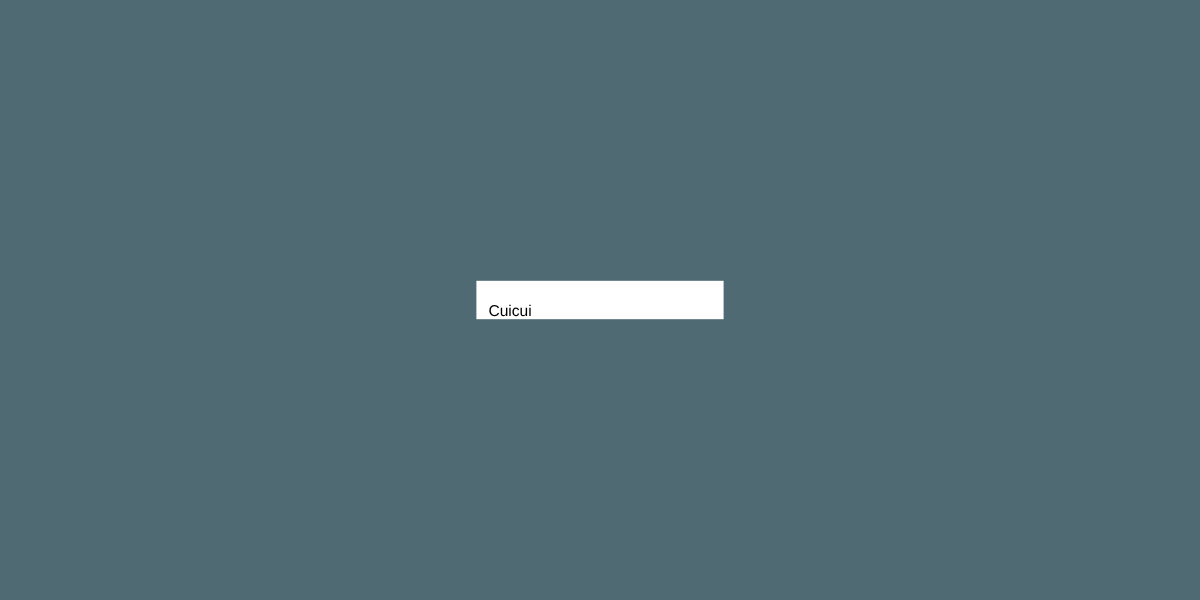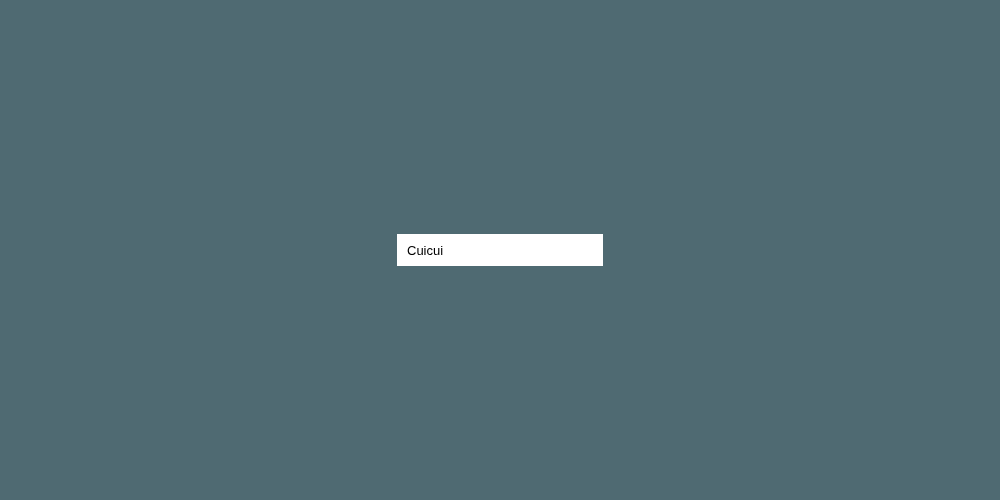--- a/index.html
+++ b/index.html
@@ -14,21 +14,21 @@
       display: flex;
       justify-content: center;
       align-items: center;
       font-family: -apple-system, BlinkMacSystemFont, "Segoe UI", Helvetica, Arial, sans-serif;
     }
     .input-box {
       width: 206px;
       height: 32px;
       background-color: #ffffff;
       display: flex;
-      align-items: center;
+      align-items: flex-end;
       padding: 0 10px;
       font-size: 13px;
       color: #000000;
     }
   </style>
 </head>
 <body>
 
 <div class="input-box">
   <span>Cuicui</span>

